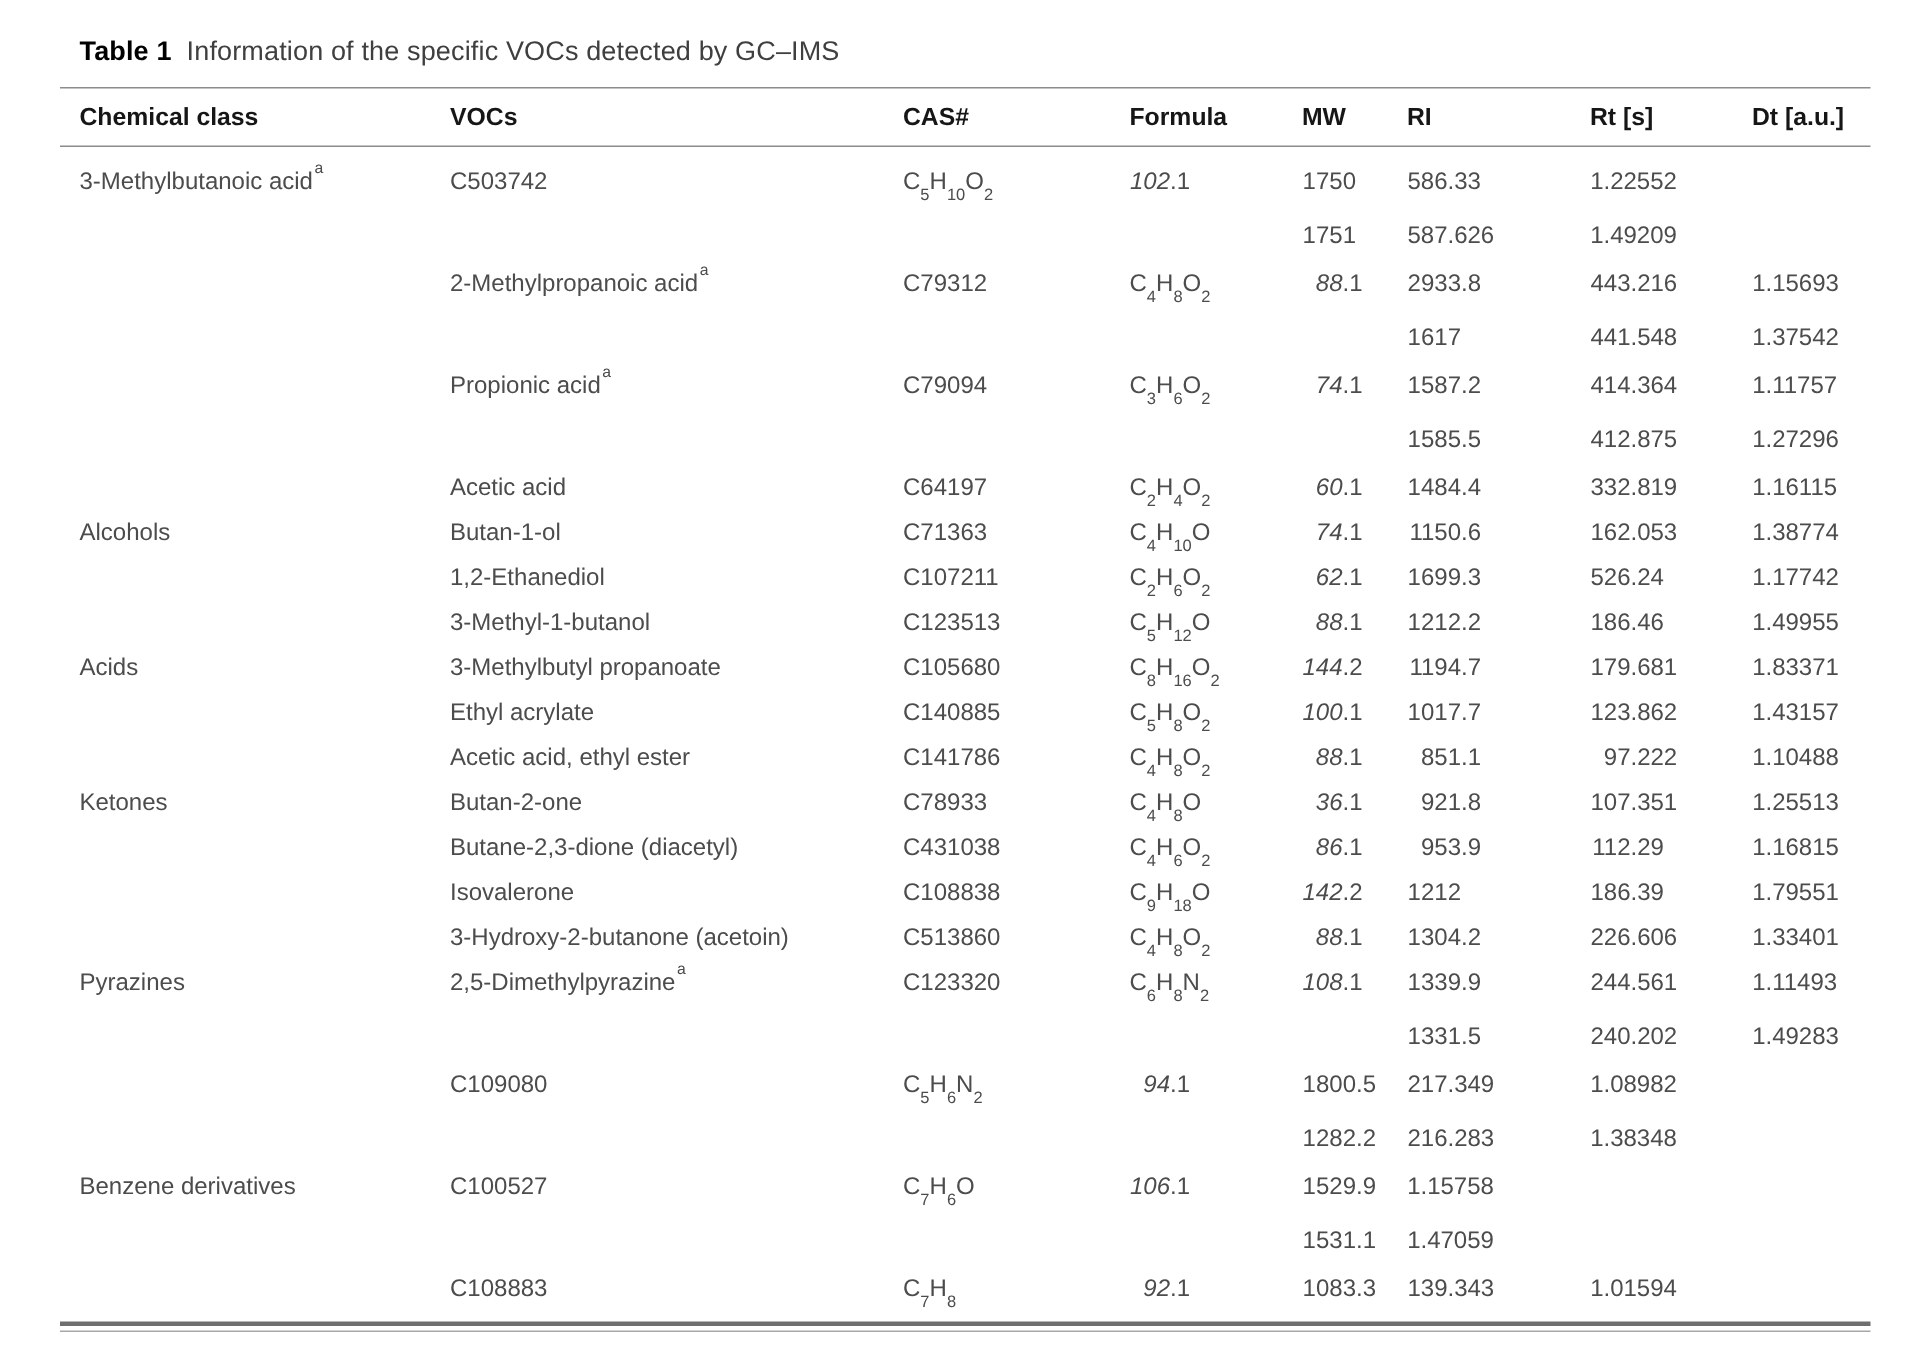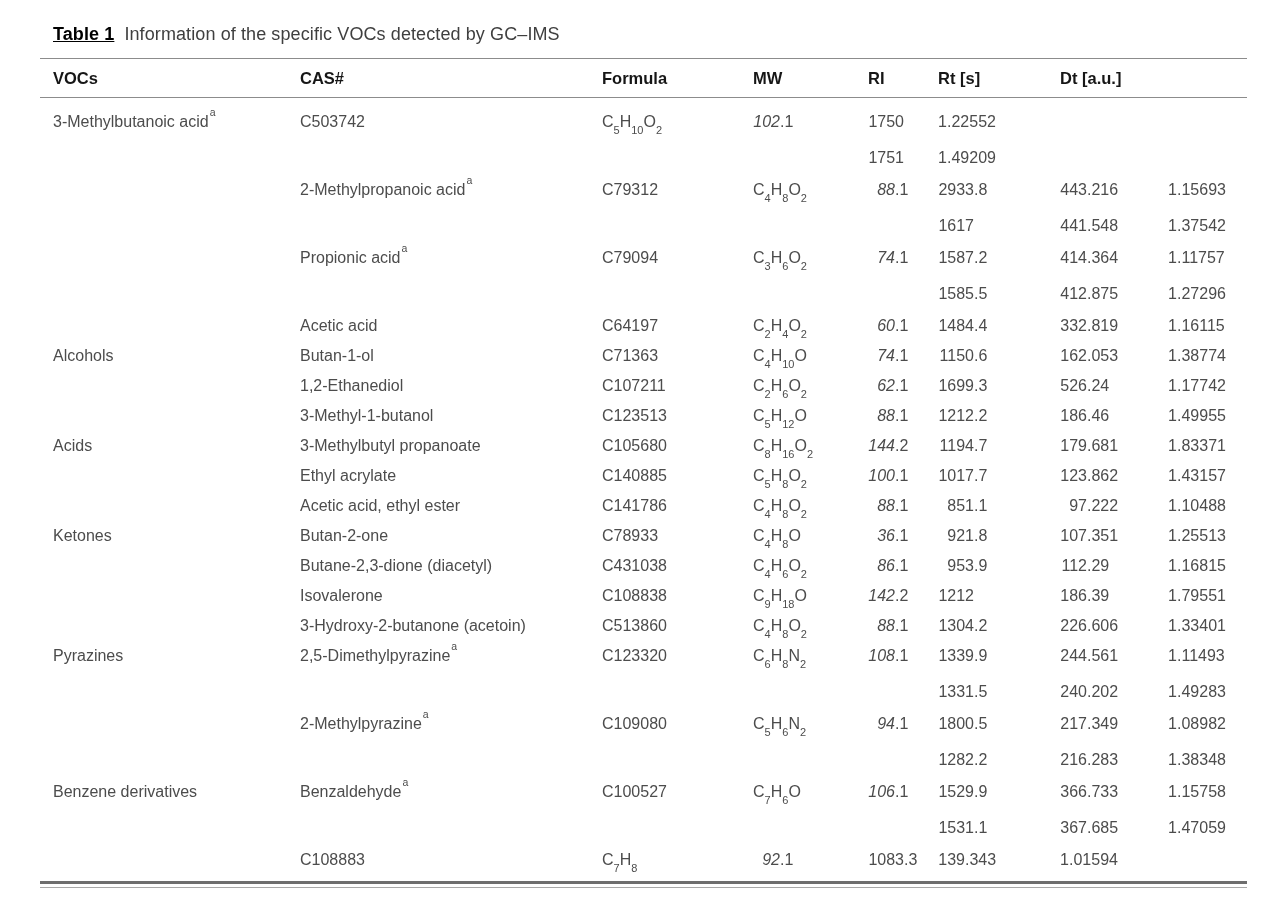--- a/index.html
+++ b/index.html
@@ -17,21 +17,21 @@
     color:var(--text);
     font-size:16px;
   }
   .page{padding:24px 33px 0 40px;}
   .caption{
     padding-left:13px;
     font-size:18px;
     color:#3f3f3f;
     letter-spacing:.1px;
   }
-  .caption .cap-label{font-weight:bold;color:#000;margin-right:10px;text-decoration:underline;}
+  .caption .cap-label{font-weight:bold;color:#000;margin-right:10px;}
   .rule{border:none;border-top:1.5px solid var(--rule);height:0;margin-top:13px;}
   .grid{
     display:grid;
     grid-template-columns:247px 302px 151px 115px 70px 122px 108px 79px;
     padding-left:13px;
   }
   .thead{align-items:center;height:38px;}
   .thead .th{
     font-weight:bold;color:var(--heading);font-size:16.5px;
   }
@@ -61,20 +61,21 @@
 <body>
 
 <div class="page">
   <div class="caption">
     <span class="cap-label">Table 1</span><span>Information of the specific VOCs detected by GC–IMS</span>
   </div>
 
   <div class="rule"></div>
 
   <div class="grid thead">
+    <span class="th">Chemical class</span>
     <span class="th">VOCs</span>
     <span class="th">CAS#</span>
     <span class="th">Formula</span>
     <span class="th">MW</span>
     <span class="th">RI</span>
     <span class="th">Rt [s]</span>
     <span class="th">Dt [a.u.]</span>
   </div>
 
   <div class="rule" style="margin-top:0;"></div>
@@ -90,20 +91,30 @@
           </span></div>
         <div class="cell">
           <div class="line"><span class="num col-ri">
               <span class="ip">1750</span>
             </span></div>
           <div class="line"><span class="num col-ri">
               <span class="ip">1751</span>
             </span></div>
         </div>
         <div class="cell">
+          <div class="line"><span class="num col-rt">
+              <span class="ip">586</span>
+              <span class="fp">.33</span>
+            </span></div>
+          <div class="line"><span class="num col-rt">
+              <span class="ip">587</span>
+              <span class="fp">.626</span>
+            </span></div>
+        </div>
+        <div class="cell">
           <div class="line"><span class="num col-dt">
               <span class="ip">1</span>
               <span class="fp">.22552</span>
             </span></div>
           <div class="line"><span class="num col-dt">
               <span class="ip">1</span>
               <span class="fp">.49209</span>
             </span></div>
         </div>
       </div>
@@ -528,21 +539,20 @@
               <span class="fp">.11493</span>
             </span></div>
           <div class="line"><span class="num col-dt">
               <span class="ip">1</span>
               <span class="fp">.49283</span>
             </span></div>
         </div>
       </div>
       <div class="grid row dual">
         <div class="cell"></div>
-        <div class="cell">2-Methylpyrazine<sup class="mark">a</sup></div>
         <div class="cell">C109080</div>
         <div class="cell"><span class="formula">C<sub>5</sub>H<sub>6</sub>N<sub>2</sub></span></div>
         <div class="cell"><span class="num col-mw">
             <span class="ip">94</span>
             <span class="fp">.1</span>
           </span></div>
         <div class="cell">
           <div class="line"><span class="num col-ri">
               <span class="ip">1800</span>
               <span class="fp">.5</span>
@@ -568,45 +578,34 @@
               <span class="fp">.08982</span>
             </span></div>
           <div class="line"><span class="num col-dt">
               <span class="ip">1</span>
               <span class="fp">.38348</span>
             </span></div>
         </div>
       </div>
       <div class="grid row dual">
         <div class="cell">Benzene derivatives</div>
-        <div class="cell">Benzaldehyde<sup class="mark">a</sup></div>
         <div class="cell">C100527</div>
         <div class="cell"><span class="formula">C<sub>7</sub>H<sub>6</sub>O</span></div>
         <div class="cell"><span class="num col-mw">
             <span class="ip">106</span>
             <span class="fp">.1</span>
           </span></div>
         <div class="cell">
           <div class="line"><span class="num col-ri">
               <span class="ip">1529</span>
               <span class="fp">.9</span>
             </span></div>
           <div class="line"><span class="num col-ri">
               <span class="ip">1531</span>
               <span class="fp">.1</span>
-            </span></div>
-        </div>
-        <div class="cell">
-          <div class="line"><span class="num col-rt">
-              <span class="ip">366</span>
-              <span class="fp">.733</span>
-            </span></div>
-          <div class="line"><span class="num col-rt">
-              <span class="ip">367</span>
-              <span class="fp">.685</span>
             </span></div>
         </div>
         <div class="cell">
           <div class="line"><span class="num col-dt">
               <span class="ip">1</span>
               <span class="fp">.15758</span>
             </span></div>
           <div class="line"><span class="num col-dt">
               <span class="ip">1</span>
               <span class="fp">.47059</span>

